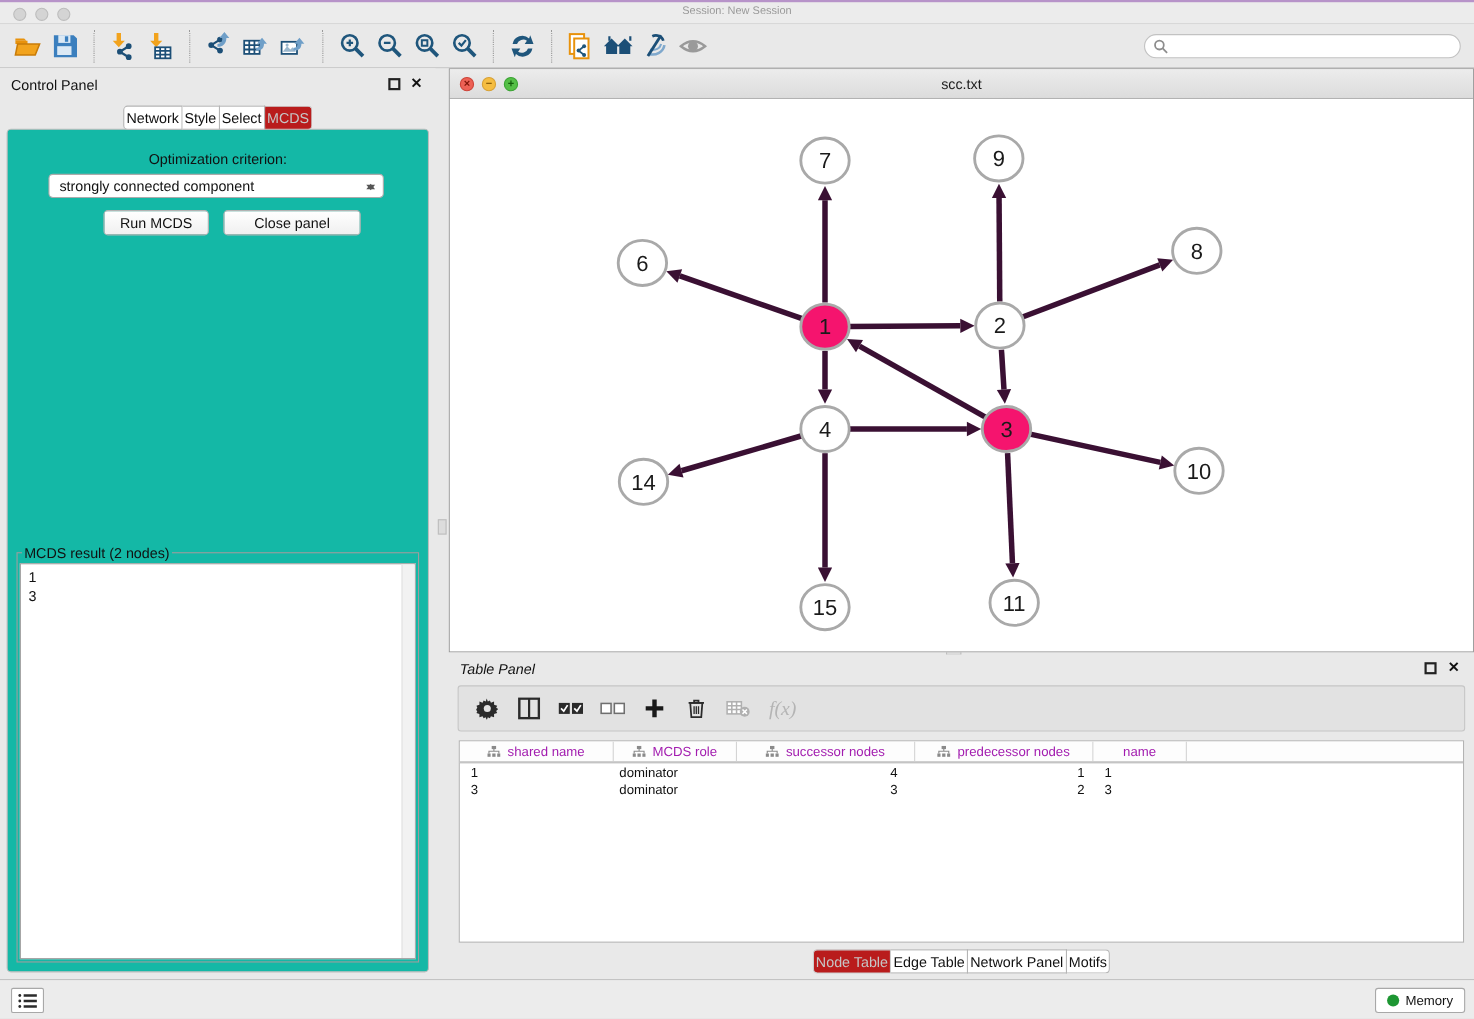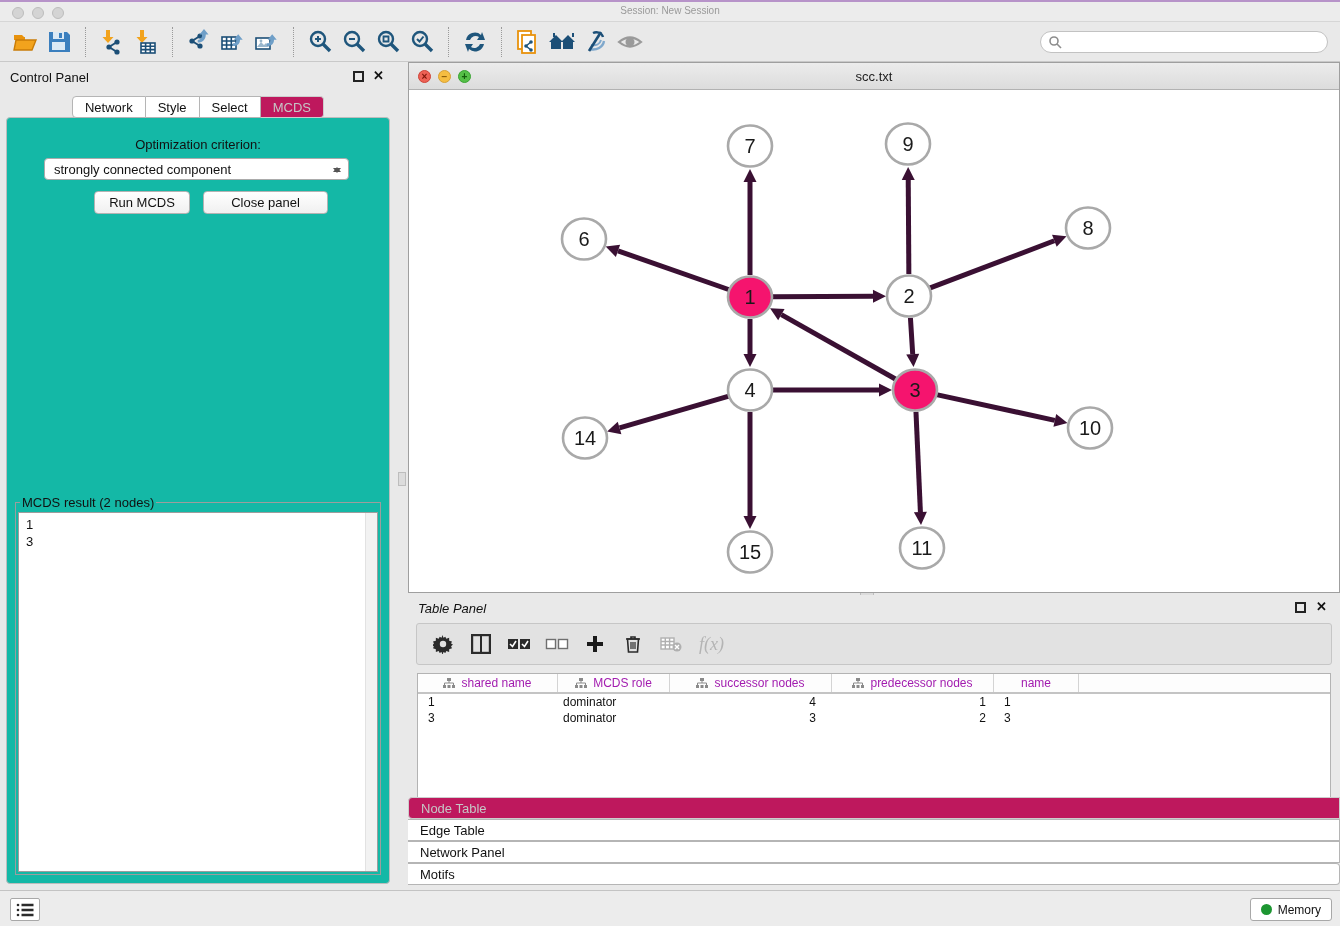--- a/index.html
+++ b/index.html
@@ -26,25 +26,25 @@
   .searchbox input { border:none; outline:none; flex:1; height:18px; font-size:12px;
     background:transparent; font-family:"Liberation Sans",sans-serif; }
 
   
   .control-panel { position:absolute; left:0; top:62px; width:396px; height:828px; background:#e9e9e9; }
   .panel-head { position:relative; height:30px; }
   .panel-head .panel-title { position:absolute; left:10px; top:8px; font-size:13px; color:#111; }
   .float-btn { position:absolute; top:9px; width:11px; height:11px; border:2px solid #222; background:transparent; }
   .close-btn { position:absolute; top:7px; font-size:13px; font-weight:bold; color:#111; line-height:14px; }
   .cp-tabs { position:absolute; left:0; right:0; top:34px; display:flex; justify-content:center; z-index:3; }
-  .seg-tab { height:22px; padding:0 12px; background:#fff; border:1px solid #b5b5b5; border-left:none;
+  .seg-tab { height:22px; padding:0 2px; background:#fff; border:1px solid #b5b5b5; border-left:none;
     font-size:13px; color:#111; display:flex; align-items:center; }
   .seg-tab:first-child { border-left:1px solid #b5b5b5; border-radius:4px 0 0 4px; }
   .seg-tab:last-child { border-radius:0 4px 4px 0; }
-  .seg-tab.active { background:#be185d; color:#c6c6c6; border-color:#cdcdcd; }
+  .seg-tab.active { background:#b91c1c; color:#c6c6c6; border-color:#cdcdcd; }
   .cp-pane { position:absolute; left:6px; right:6px; top:55px; bottom:6px;
     border:1px solid #bdbdbd; border-radius:4px; background:#14b8a6; }
   .opt-label { position:absolute; left:0; right:0; top:19px; text-align:center; font-size:13px; color:#111; }
   .opt-select { position:absolute; left:37px; right:40px; top:40px; height:22px; background:#fff;
     border:1px solid #ababab; border-radius:4px; font-size:13px; color:#111;
     display:flex; align-items:center; padding:0 20px 0 9px; }
   .opt-select .stepper { position:absolute; right:6px; top:3px; width:10px; height:16px; }
   .stepper::before { content:""; position:absolute; left:1px; top:1px; border:4px solid transparent; border-bottom:5px solid #555; }
   .stepper::after  { content:""; position:absolute; left:1px; bottom:1px; border:4px solid transparent; border-top:5px solid #555; }
   .cp-btn { position:absolute; top:73px; height:23px; background:linear-gradient(#ffffff,#f0f0f0);
@@ -88,21 +88,21 @@
     border:1px solid #b3b3b3; overflow:hidden; }
   .thead { display:flex; height:20px; border-bottom:2px solid #c4c4c4; background:#fdfdfd; }
   .th { display:flex; align-items:center; justify-content:center; gap:6px; font-size:12px; color:#a21caf;
     border-right:1px solid #d4d4d4; height:100%; }
   .trow { display:flex; height:16px; font-size:12px; color:#111; }
   .td { padding:1px 0; }
   .c0 { width:140px; } .c1 { width:112px; } .c2 { width:162px; } .c3 { width:162px; } .c4 { width:85px; }
   .trow .c0 { padding-left:10px; } .trow .c1 { padding-left:5px; }
   .trow .c2 { text-align:right; padding-right:16px; } .trow .c3 { text-align:right; padding-right:8px; }
   .trow .c4 { padding-left:10px; }
-  .tp-tabs { position:absolute; left:0; right:0; bottom:5px; display:flex; justify-content:center;flex-direction:column; }
+  .tp-tabs { position:absolute; left:0; right:0; bottom:5px; display:flex; justify-content:center; }
 
   
   .statusbar { position:absolute; left:0; bottom:0; width:1340px; height:36px; background:#ececec; border-top:1px solid #c3c3c3; }
   .list-btn { position:absolute; left:10px; top:7px; width:30px; height:23px; background:#fff;
     border:1px solid #a8a8a8; border-radius:2px; display:flex; align-items:center; justify-content:center; }
   .memory-btn { position:absolute; right:8px; top:7px; height:23px; background:#fff; border:1px solid #a8a8a8;
     border-radius:3px; display:flex; align-items:center; gap:6px; padding:0 10px; font-size:12px; color:#111; }
   .memory-dot { width:11px; height:11px; border-radius:50%; background:#1d9632; }
 </style>
 </head>

